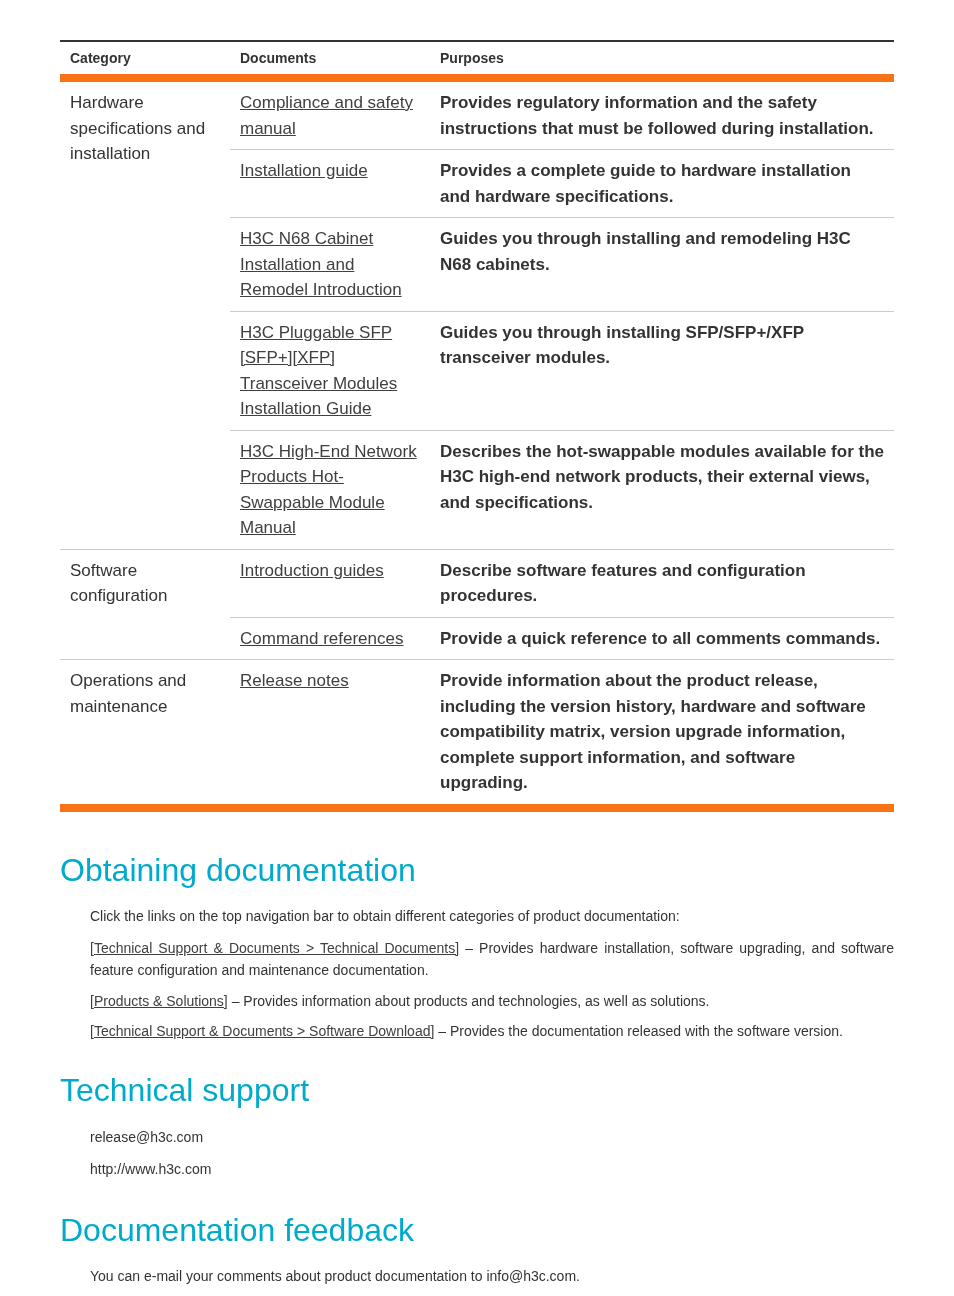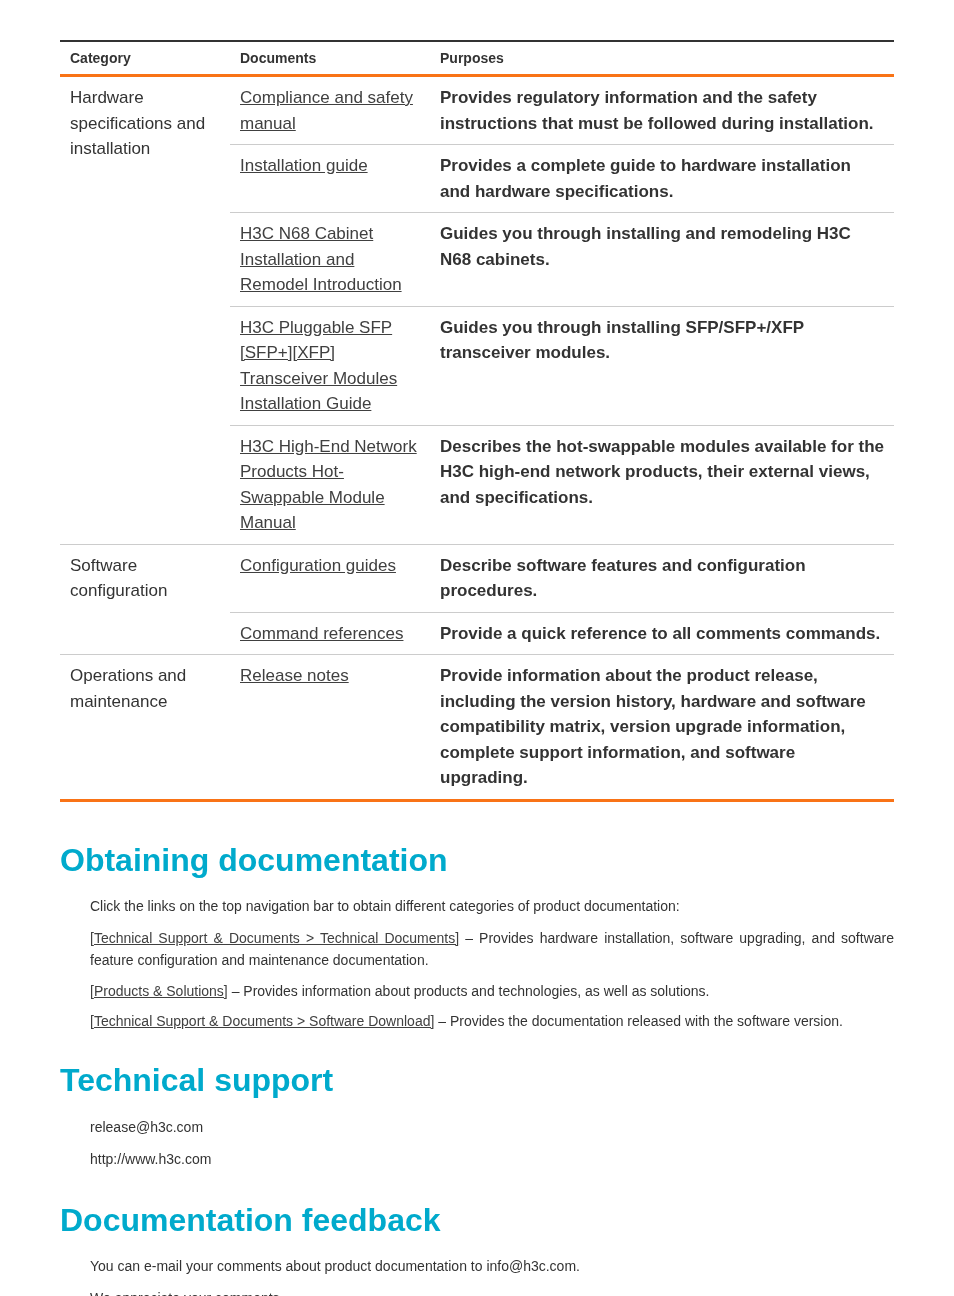--- a/index.html
+++ b/index.html
@@ -30,21 +30,21 @@
     .doc-table td {
       padding: 8px 10px;
       vertical-align: top;
       font-size: 17px;
       line-height: 1.5;
     }
     .doc-table tr {
       border-bottom: 1px solid #ccc;
     }
     .doc-table tr:last-child {
-      border-bottom: 3px solid #f97316;
+      border-bottom: 8px solid #f97316;
     }
     .doc-table .category-cell {
       width: 170px;
       color: #333;
     }
     .doc-table .docs-cell {
       width: 200px;
     }
     .doc-table .purpose-cell {
       width: auto;
@@ -52,21 +52,21 @@
     }
 
     a {
       color: #404040;
     }
 
     
     .section-heading {
       font-size: 32px;
       color: #00aacc;
-      font-weight: bold;
+      font-weight: normal;
       margin-bottom: 16px;
       margin-top: 10px;
     }
 
     .section-content {
       padding-left: 30px;
       margin-bottom: 30px;
     }
 
     .section-content p {
@@ -119,21 +119,21 @@
       <td class="purpose-cell">Guides you through installing SFP/SFP+/XFP transceiver modules.</td>
     </tr>
 
     <tr>
       <td class="docs-cell"><a href="#">H3C High-End Network Products Hot-Swappable Module Manual</a></td>
       <td class="purpose-cell">Describes the hot-swappable modules available for the H3C high-end network products, their external views, and specifications.</td>
     </tr>
 
     <tr>
       <td class="category-cell" rowspan="2">Software configuration</td>
-      <td class="docs-cell"><a href="#">Configuration guides</a></td>
+      <td class="docs-cell"><a href="#">Introduction guides</a></td>
       <td class="purpose-cell">Describe software features and configuration procedures.</td>
     </tr>
 
     <tr>
       <td class="docs-cell"><a href="#">Command references</a></td>
       <td class="purpose-cell">Provide a quick reference to all comments commands.</td>
     </tr>
 
     <tr>
       <td class="category-cell">Operations and maintenance</td>

